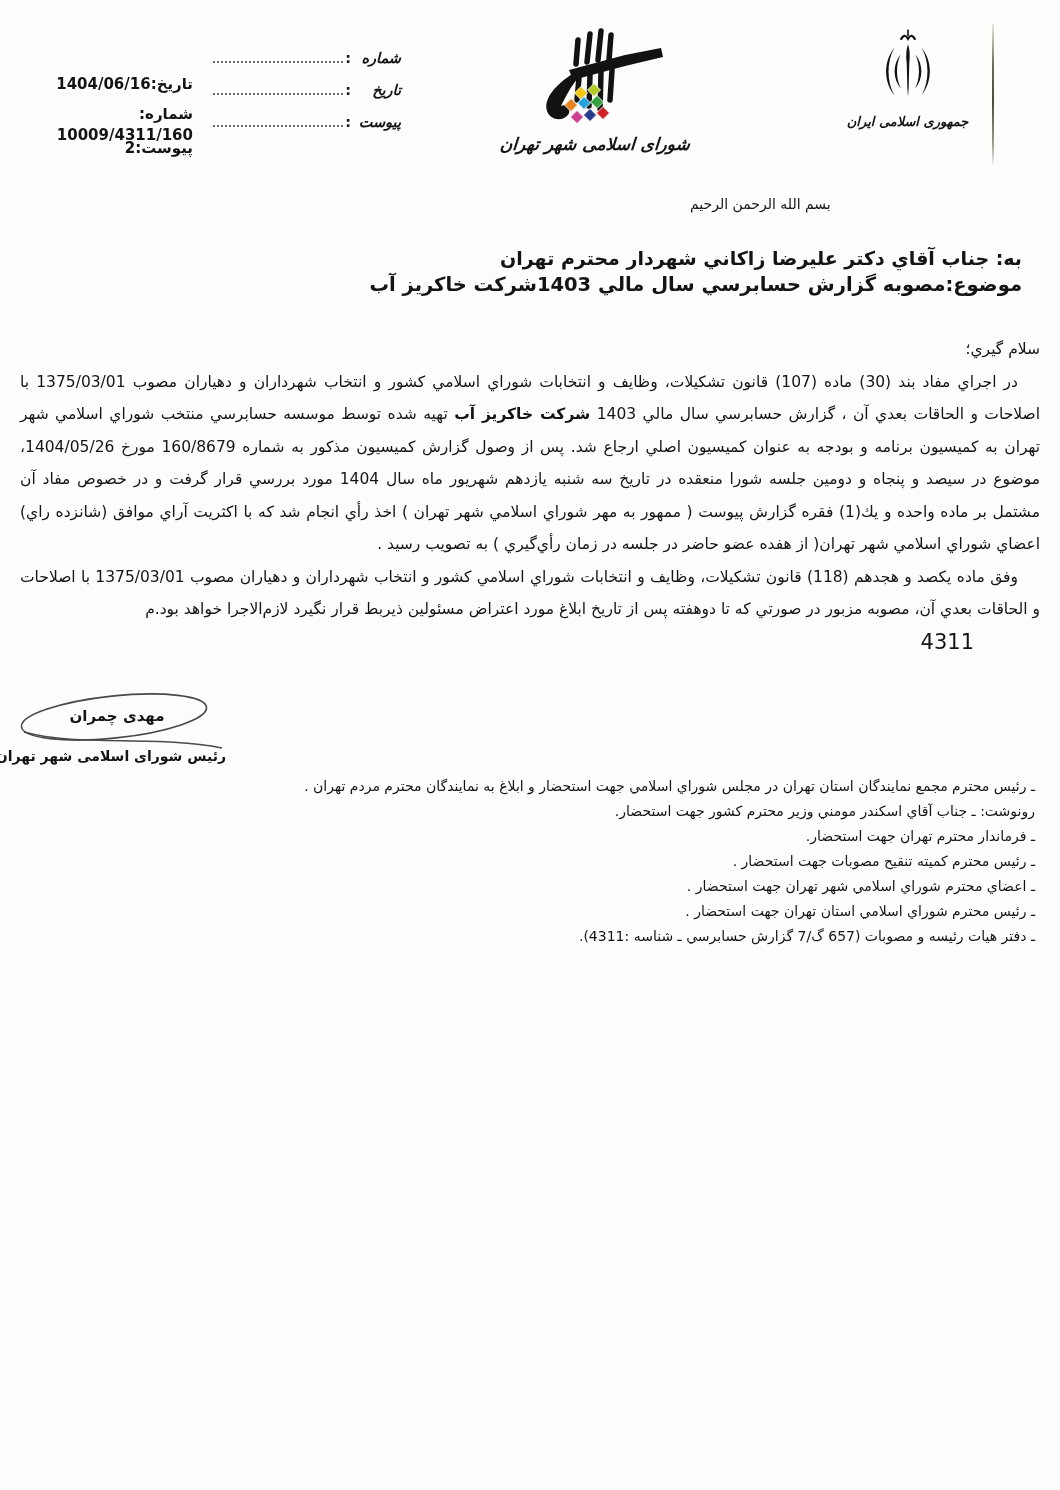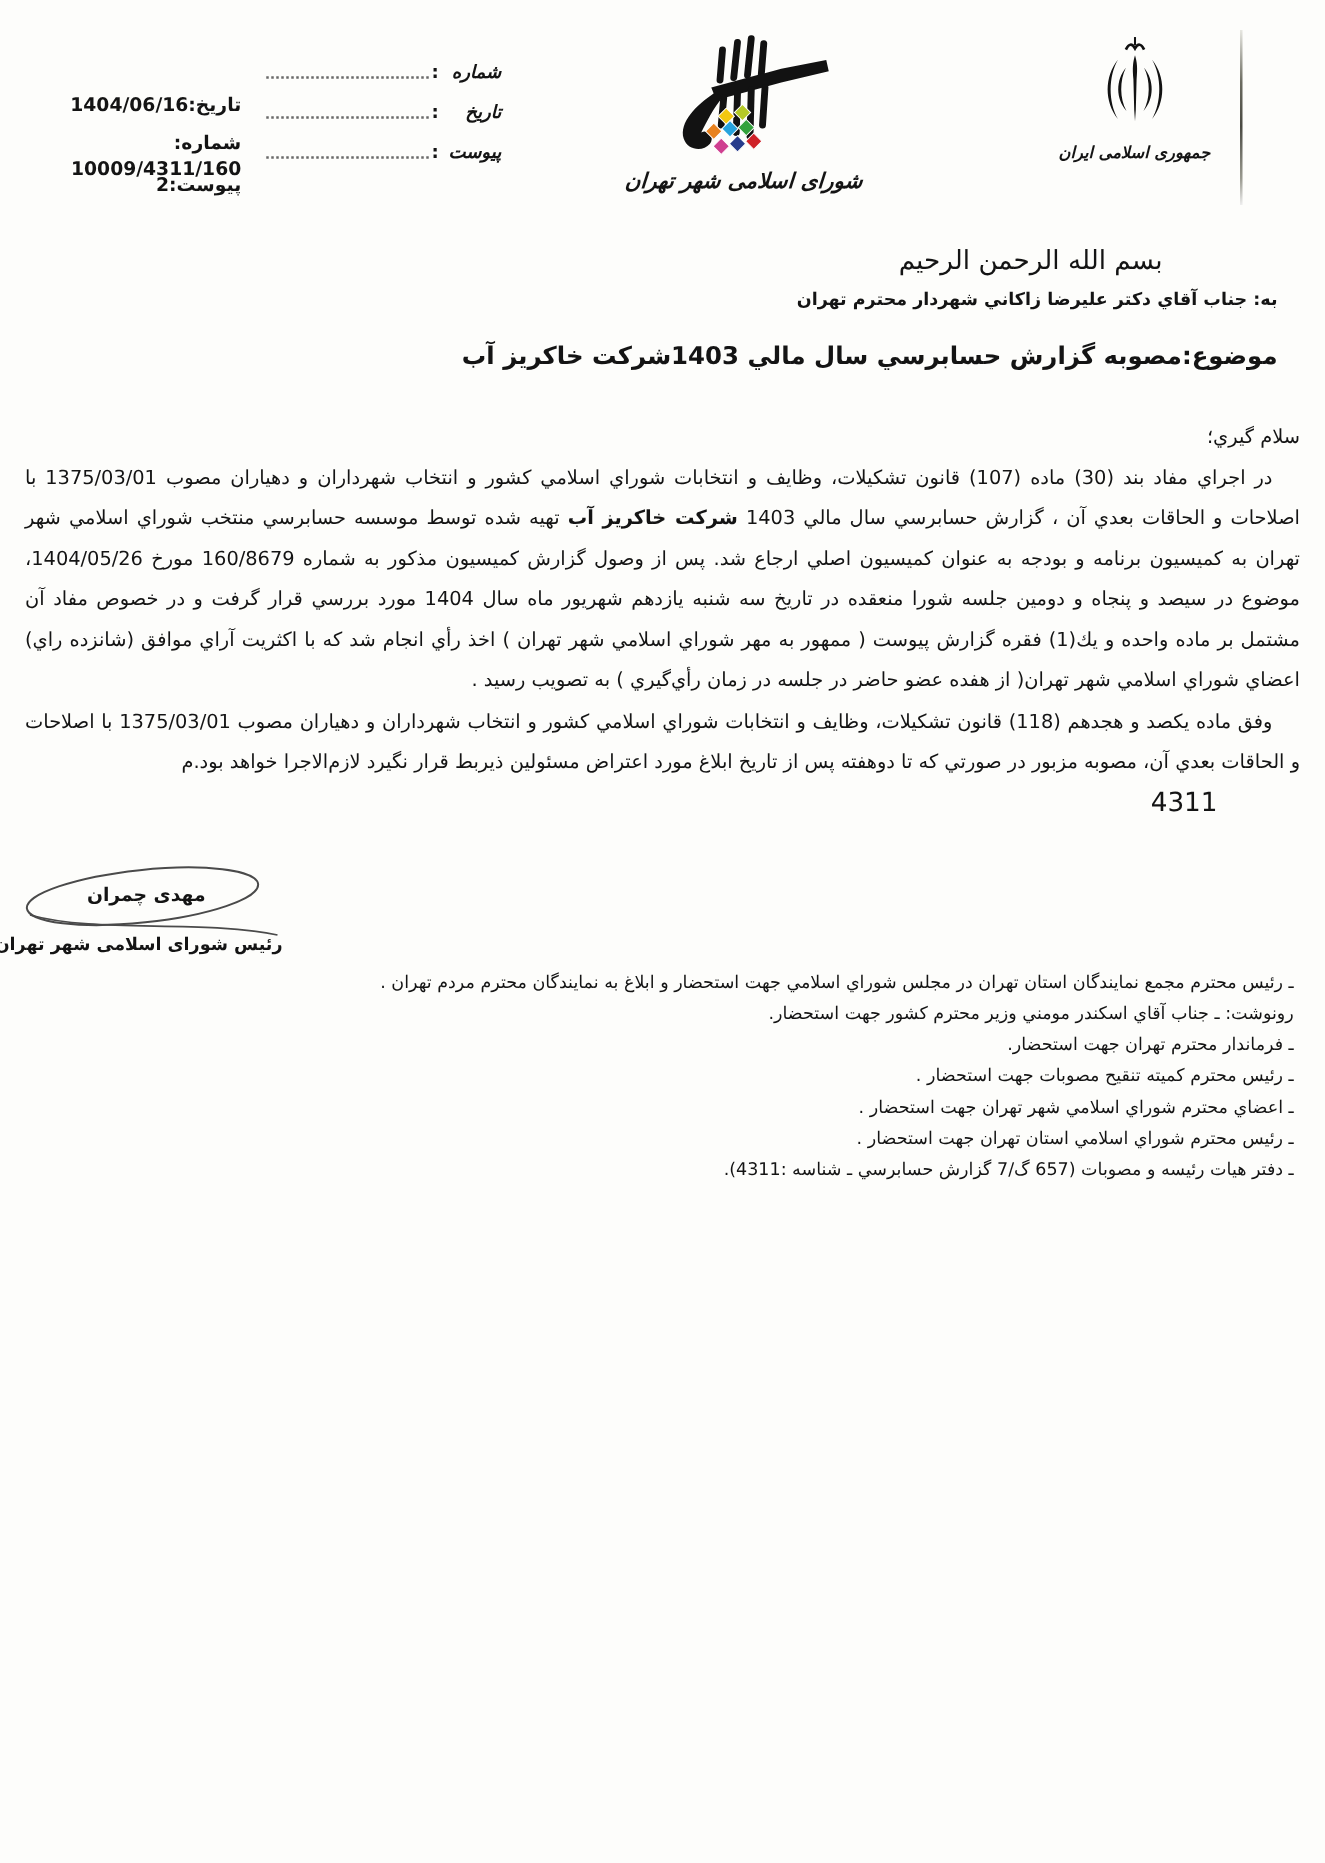--- a/index.html
+++ b/index.html
@@ -22,21 +22,21 @@
   #stamp-box .sb-number-label{margin-top:9px;}
   #stamp-box .sb-attachment{position:relative;top:-8px;margin-left:14px;letter-spacing:.5px;}
 
   
   #form-fields{
     position:absolute;left:213px;top:42px;width:188px;
     direction:rtl;font-size:14.5px;
   }
   .ff-row{display:flex;align-items:center;height:32px;}
   .ff-label{
-    font-family:Liberation Mono, monospace;font-style:italic;font-weight:bold;
+    font-family:Liberation Sans, sans-serif;font-style:italic;font-weight:bold;
     min-width:46px;white-space:nowrap;
   }
   .ff-colon{margin:0 4px 0 2px;font-weight:bold;}
   .ff-dots{flex:1;border-bottom:2px dotted #6a6a6a;height:2px;transform:translateY(3px);}
 
   
   #council-logo{position:absolute;left:475px;top:10px;width:240px;text-align:center;}
   #council-logo .logo-caption{
     font-family:"DejaVu Serif", serif;font-style:italic;font-weight:bold;
     font-size:17px;margin-top:4px;direction:rtl;transform:skewX(-4deg);
@@ -50,25 +50,25 @@
   }
 
   
   #scan-line{
     position:absolute;left:992px;top:24px;width:2px;height:140px;
     background:linear-gradient(#e8e8e2 0%,#6b6b60 30%,#4a4a42 55%,#9a9a90 85%,#eee 100%);
   }
 
   #bismillah{
     position:absolute;left:690px;top:196px;width:240px;
-    text-align:right;font-size:21px;direction:rtl;
+    text-align:left;font-size:14px;direction:rtl;
   }
   #to-line{
-    position:absolute;right:38px;top:232px;
-    font-size:14px;font-weight:bold;direction:rtl;
+    position:absolute;right:38px;top:247px;
+    font-size:19px;font-weight:bold;direction:rtl;
   }
   #subject-line{
     position:absolute;right:38px;top:273px;
     font-size:19.5px;font-weight:bold;direction:rtl;
   }
 
   #body-block{
     position:absolute;left:20px;top:333px;width:1020px;
     direction:rtl;font-size:15.5px;line-height:32.5px;
     text-align:justify;

